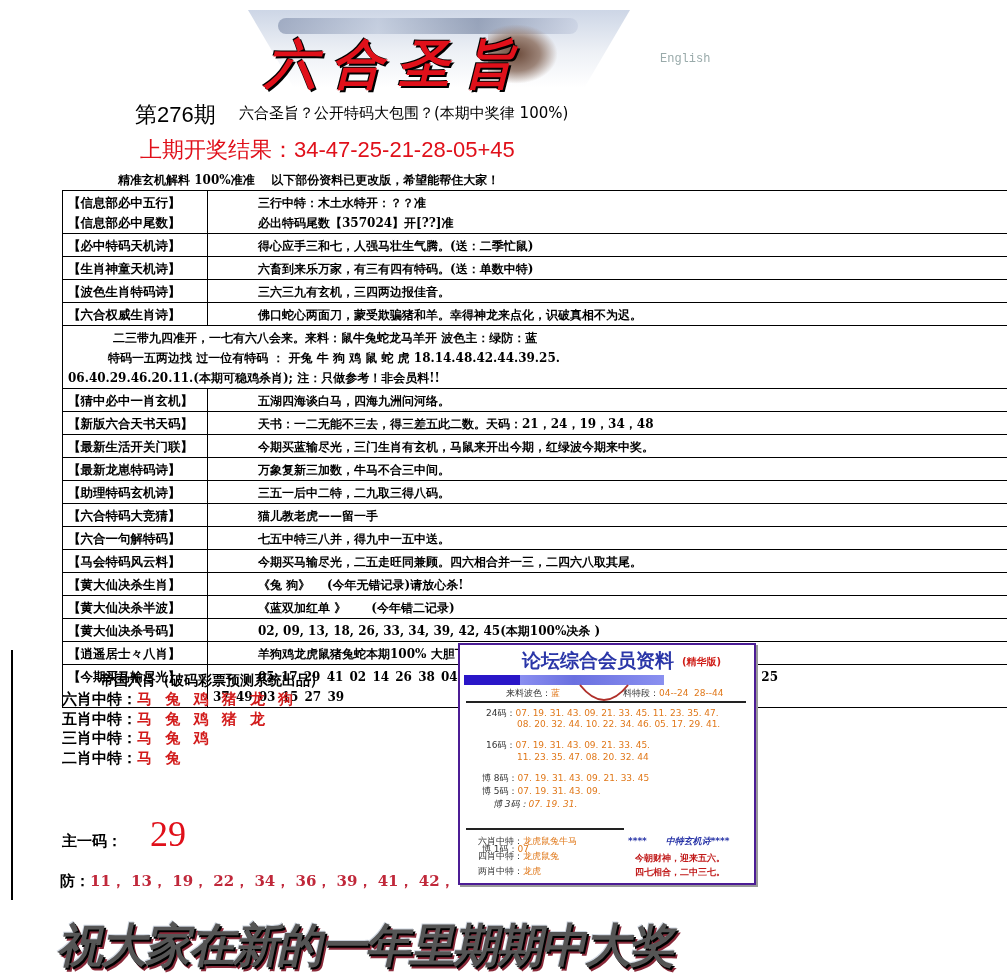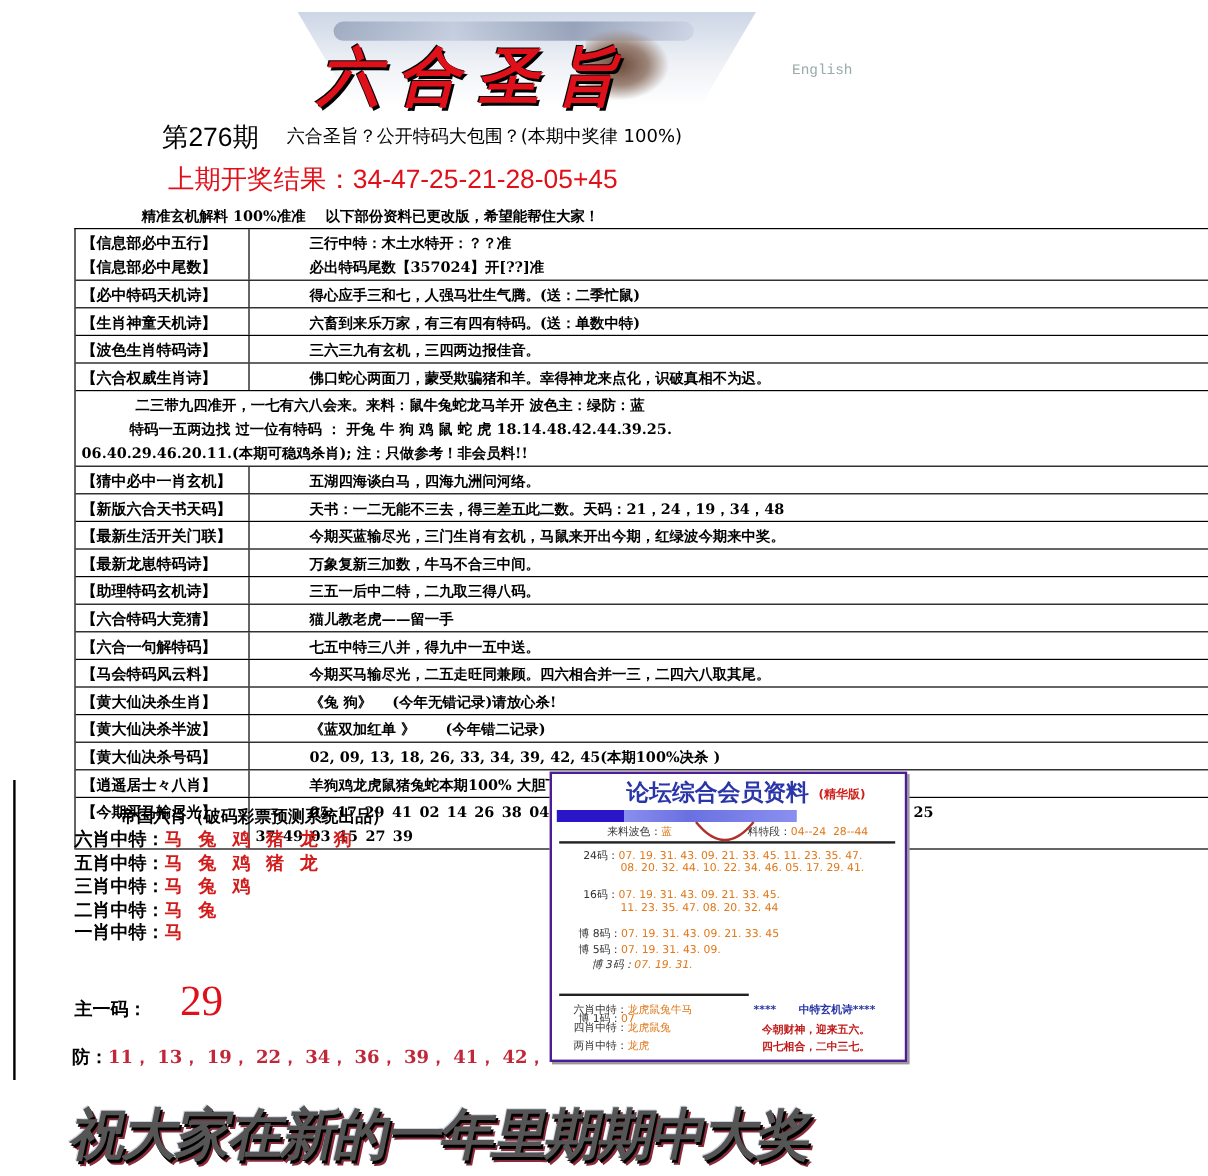--- a/index.html
+++ b/index.html
@@ -218,21 +218,20 @@
   </div>
 </div>
 
 <div class="abs leftline"></div>
 <div class="abs six-title">帝国六肖（破码彩票预测系统出品）</div>
 <div class="abs six-list">
   <div class="line"><span>六肖中特：</span><span class="red">马 兔 鸡 猪 龙 狗</span></div>
   <div class="line"><span>五肖中特：</span><span class="red">马 兔 鸡 猪 龙</span></div>
   <div class="line"><span>三肖中特：</span><span class="red">马 兔 鸡</span></div>
   <div class="line"><span>二肖中特：</span><span class="red">马 兔</span></div>
-  <div class="line"><span>一肖中特：</span><span class="red">马</span></div>
 </div>
 <div class="abs main-label">主一码：</div>
 <div class="abs main-num">29</div>
 <div class="abs fang"><span>防：</span><span class="nums">11， 13， 19， 22， 34， 36， 39， 41， 42，</span></div>
 
 <div class="abs forum">
   <div class="forum-title">论坛综合会员资料</div>
   <div class="forum-ed">(精华版)</div>
   <div class="bar" style="width:200px;background:linear-gradient(90deg,#2a16c8 0%,#2a16c8 28%,#8a8ef0 28%,#6a70e0 55%,#8a90f0 100%);"></div>
   <div class="f-row" style="left:46px;top:42px;"><span>来料波色：</span><span class="o">蓝</span></div>
@@ -243,21 +242,21 @@
   <div class="f-row" style="left:26px;top:94px;"><span>16码：</span><span class="o">07. 19. 31. 43. 09. 21. 33. 45.</span></div>
   <div class="f-row o" style="left:57px;top:107px;">11. 23. 35. 47. 08. 20. 32. 44</div>
   <div class="f-row" style="left:22px;top:127px;"><span>博 8码：</span><span class="o">07. 19. 31. 43. 09. 21. 33. 45</span></div>
   <div class="f-row" style="left:22px;top:140px;"><span>博 5码：</span><span class="o">07. 19. 31. 43. 09.</span></div>
   <div class="f-row" style="left:33px;top:153px;font-style:italic;"><span>博 3码：</span><span class="o">07. 19. 31.</span></div>
   <div class="f-row" style="left:22px;top:166px;margin-top:32px;"><span>博 1码：</span><span class="o">07</span></div>
   <div class="hr" style="left:6px;top:183px;width:158px;"></div>
   <div class="f-row" style="left:18px;top:190px;"><span>六肖中特：</span><span class="o">龙虎鼠兔牛马</span></div>
   <div class="f-row" style="left:18px;top:205px;"><span>四肖中特：</span><span class="o">龙虎鼠兔</span></div>
   <div class="f-row" style="left:18px;top:220px;"><span>两肖中特：</span><span class="o">龙虎</span></div>
-  <div class="f-row" style="left:168px;top:190px;color:#2a36a8;font-weight:bold;white-space:pre;">****      中特玄机诗****</div>
+  <div class="f-row" style="left:168px;top:190px;color:#2a36a8;font-weight:bold;white-space:pre;font-style:italic;">****      中特玄机诗****</div>
   <div class="f-row r" style="left:175px;top:207px;">今朝财神，迎来五六。</div>
   <div class="f-row r" style="left:175px;top:221px;">四七相合，二中三七。</div>
   <svg class="abs" style="left:118px;top:36px;" width="55" height="26">
       <path d="M2 4 Q 26 34 50 4" stroke="#b0302a" stroke-width="2" fill="none"></path>
     </svg>
 </div>
 
 <div class="abs slogan">祝大家在新的一年里期期中大奖</div>
 
 </body></html>

